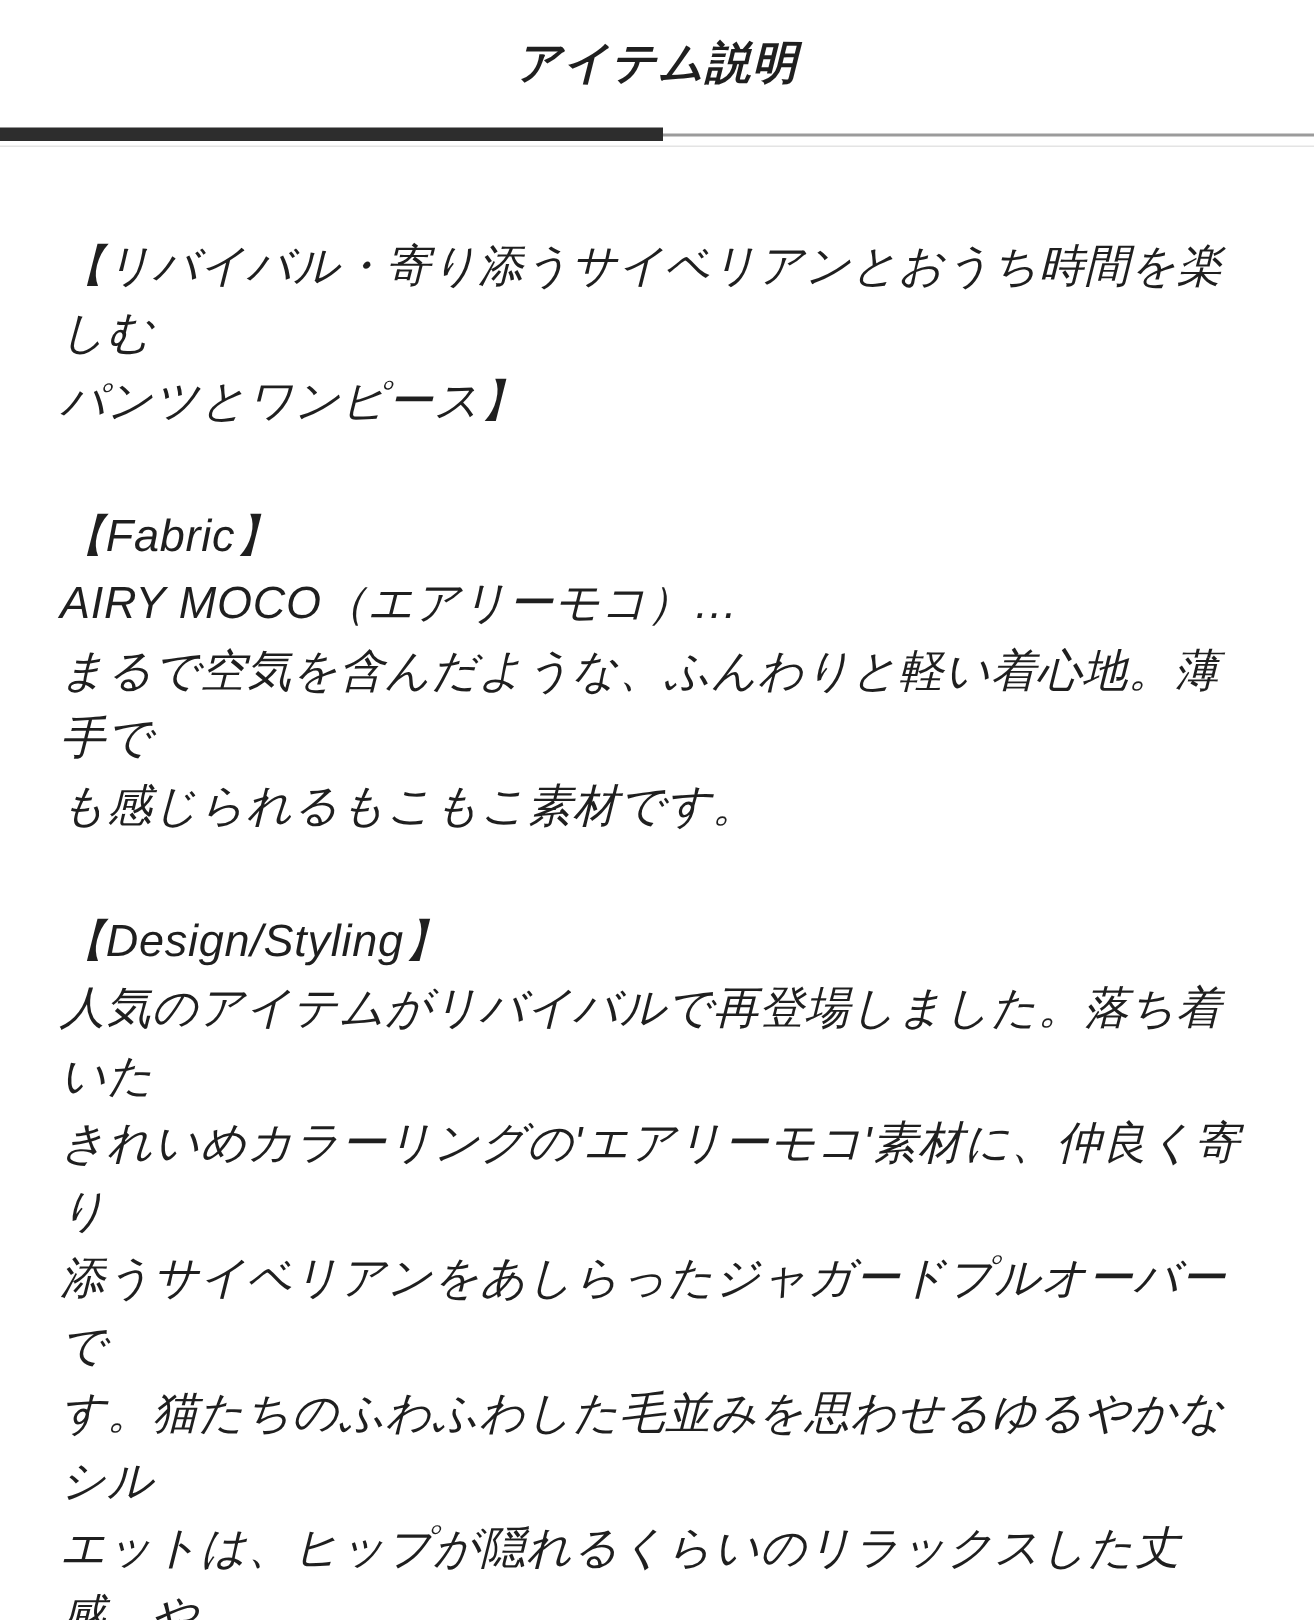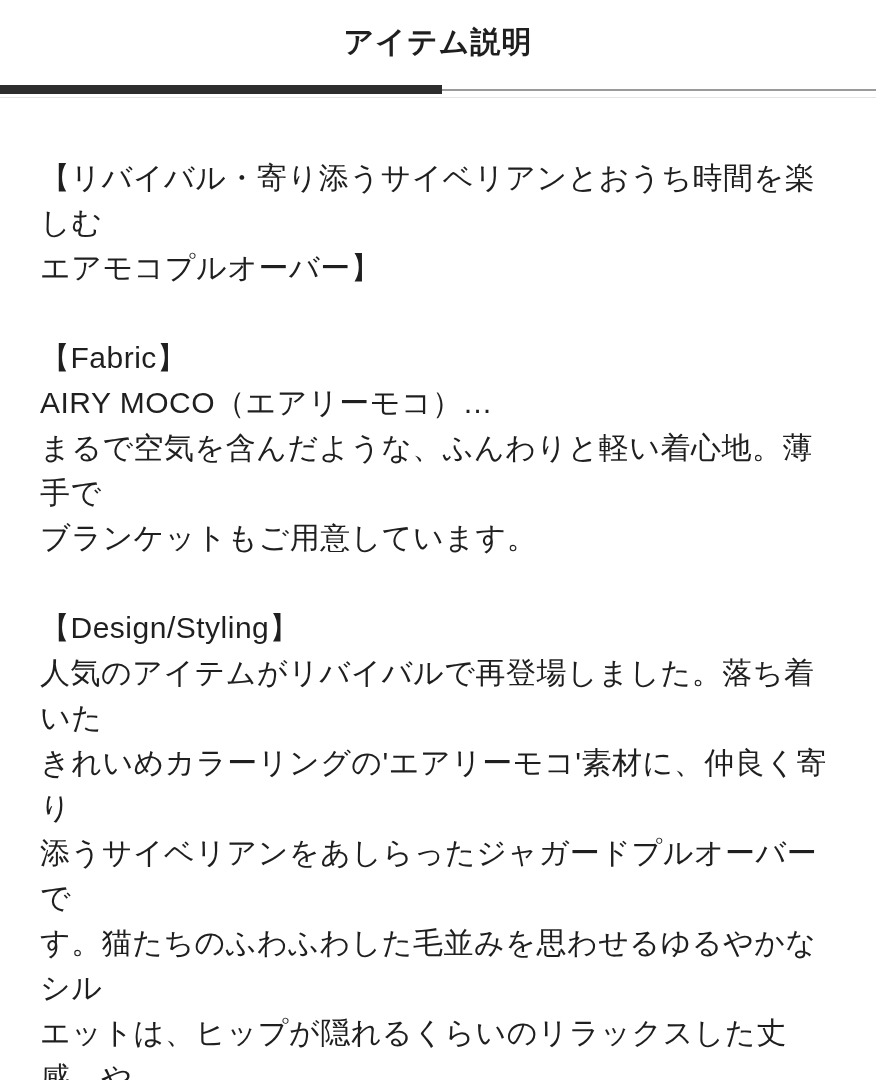--- a/index.html
+++ b/index.html
@@ -3,21 +3,21 @@
 <meta charset="utf-8">
 <style>
   * { margin: 0; padding: 0; box-sizing: border-box; }
   html, body {
     width: 876px;
     height: 1080px;
     overflow: hidden;
     background: var(--background, #ffffff);
     font-family: "Liberation Sans", sans-serif;
   }
-  .screen { width: 876px; height: 1080px; position: relative; }
+  .screen { width: 876px; height: 1080px; position: relative; font-style: italic; }
 
   
   .tabbar {
     display: flex;
     height: 85px;
     width: 100%;
   }
   .tab {
     flex: 1 1 50%;
     display: flex;
@@ -91,25 +91,25 @@
   </header>
 
   <div class="indicator-zone">
     <div class="active-indicator"></div>
     <div class="inactive-line"></div>
     <div class="faint-line"></div>
   </div>
 
   <main class="content">
     <p class="para">【リバイバル・寄り添うサイベリアンとおうち時間を楽しむ
-エアモコプルオーバー】</p>
+パンツとワンピース】</p>
     <p class="para">【Fabric】
 AIRY MOCO（エアリーモコ）…
 まるで空気を含んだような、ふんわりと軽い着心地。薄手で
-ブランケットもご用意しています。</p>
+も感じられるもこもこ素材です。</p>
     <p class="para">【Design/Styling】
 人気のアイテムがリバイバルで再登場しました。落ち着いた
 きれいめカラーリングの'エアリーモコ'素材に、仲良く寄り
 添うサイベリアンをあしらったジャガードプルオーバーで
 す。猫たちのふわふわした毛並みを思わせるゆるやかなシル
 エットは、ヒップが隠れるくらいのリラックスした丈感。や
 わらかく、さらっと着やすい薄手の'エアリーモコ'は秋にか
 けてのルームウェアにぴったりです。同シリーズのショート
 パンツとワンピース、ブランケットもご用意しています。</p>
 

